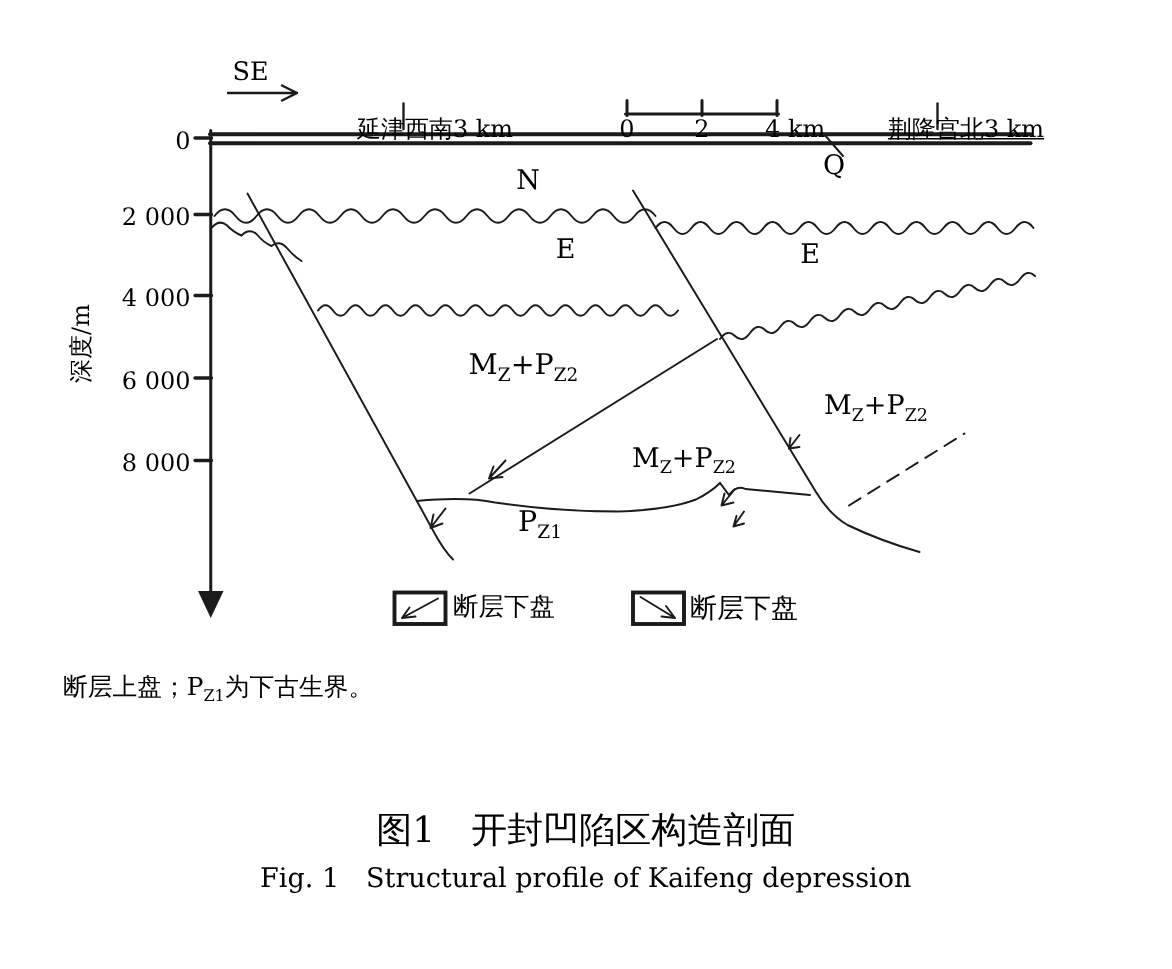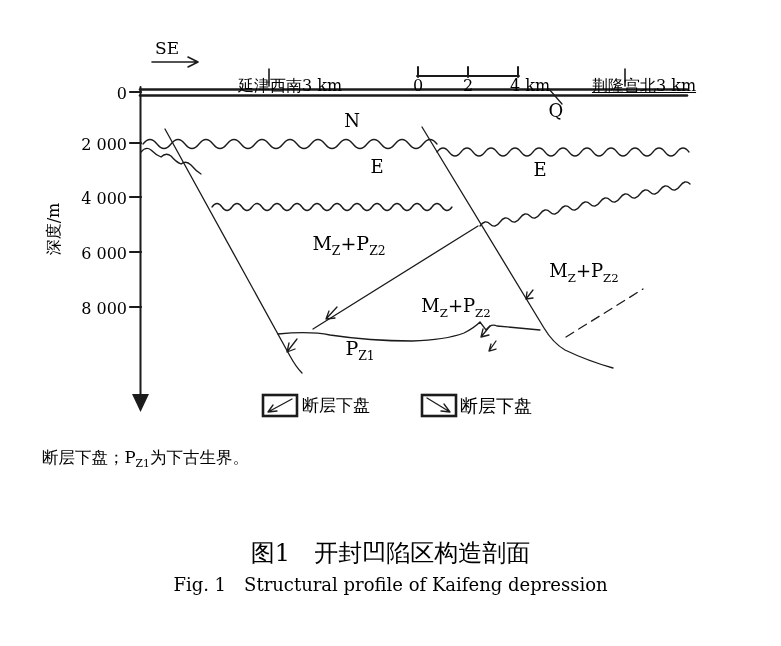--- a/index.html
+++ b/index.html
@@ -101,19 +101,19 @@
 
   <div class="lbl ctr" style="left:349px;top:233px;font-size:19px;"><span>M</span><sub>Z</sub><span>+P</span><sub>Z2</sub></div>
   <div class="lbl ctr" style="left:456px;top:296px;font-size:18px;"><span>M</span><sub>Z</sub><span>+P</span><sub>Z2</sub></div>
   <div class="lbl ctr" style="left:584px;top:261px;font-size:18px;"><span>M</span><sub>Z</sub><span>+P</span><sub>Z2</sub></div>
   <div class="lbl ctr" style="left:360px;top:338px;font-size:19px;"><span>P</span><sub>Z1</sub></div>
 
   <div class="lbl" style="left:302px;top:396px;font-size:17px;">断层下盘</div>
   <div class="lbl" style="left:460px;top:396px;font-size:18px;">断层下盘</div>
 
   <div class="note">
-    <div><span>断层下盘；P</span><sub>Z1</sub><span>为下古生界。</span></div>
+    <div><span>断层上盘；P</span><sub>Z1</sub><span>为下古生界。</span></div>
   </div>
 
   <div class="cap-zh">图1　开封凹陷区构造剖面</div>
   <div class="cap-en">Fig. 1　Structural profile of Kaifeng depression</div>
 
 </div>
 
 </body></html>

